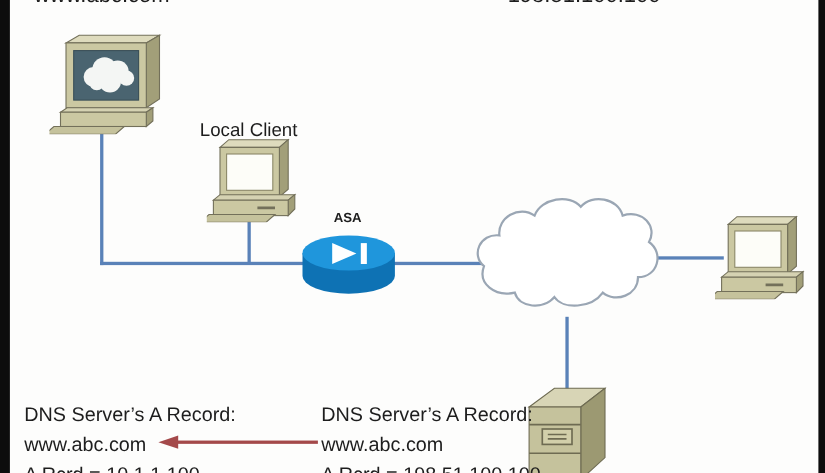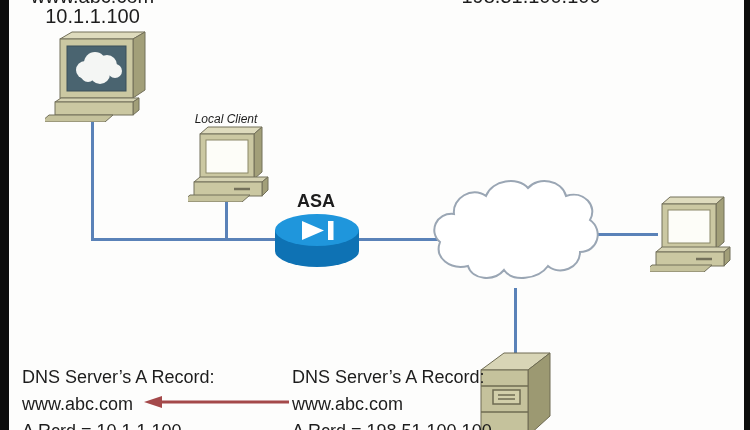--- a/index.html
+++ b/index.html
@@ -3,22 +3,22 @@
 <meta charset="utf-8">
 <style>
   html,body{margin:0;padding:0;background:#fdfdfc;}
   .stage{position:relative;width:750px;height:430px;overflow:hidden;background:#fdfdfc;
          font-family:"Liberation Sans",sans-serif;color:#1d1d1d;}
   .bar{position:absolute;top:0;height:430px;background:#0d0d0d;}
   .bar.left{left:0;width:9px;}
   .bar.right{left:744px;width:6px;}
   .lbl{position:absolute;white-space:nowrap;text-align:center;color:#1d1d1d;}
   .lbl.big{font-size:20px;line-height:23px;}
-  .lbl.med{font-size:12px;line-height:20px;font-style:italic;}
-  .lbl.bold{font-weight:bold;font-size:18px;}
+  .lbl.med{font-size:17px;line-height:20px;}
+  .lbl.bold{font-weight:bold;font-size:12px;}
   .line{position:absolute;background:#5a82b8;}
   .icon{position:absolute;}
   .dnsblock{position:absolute;font-size:18px;line-height:27px;white-space:nowrap;text-align:left;}
 </style>
 </head>
 <body>
 
 <div class="stage">
 
   <div class="line" style="left:91px;top:116px;width:3px;height:125px;"></div>
@@ -94,21 +94,20 @@
     <line x1="25" y1="53" x2="42" y2="53" stroke="#6e6b52" stroke-width="1.5"></line>
     <line x1="8" y1="66" x2="55" y2="66" stroke="#6e6b52" stroke-width="1.5"></line>
   </svg>
 
   <svg class="icon" style="left:142px;top:394px;" width="150" height="16" viewBox="0 0 150 16">
     <rect x="16" y="6.5" width="131" height="3" fill="#a4494a"></rect>
     <polygon points="2,8 20,2 20,14" fill="#a4494a"></polygon>
   </svg>
 
   <div class="lbl big" style="left:15px;top:-15px;width:155px;">www.abc.com</div>
-  <div class="lbl big" style="left:15px;top:5px;width:155px;">10.1.1.100</div>
   <div class="lbl big" style="left:451px;top:-15px;width:160px;">198.51.100.100</div>
   <div class="lbl med" style="left:166px;top:109px;width:120px;">Local Client</div>
   <div class="lbl bold" style="left:286px;top:191px;width:60px;">ASA</div>
 
   <div class="dnsblock" style="left:22px;top:364px;">
     <div>DNS Server’s A Record:</div>
     <div>www.abc.com</div>
     <div>A Rcrd = 10.1.1.100</div>
   </div>
   <div class="dnsblock" style="left:292px;top:364px;">

